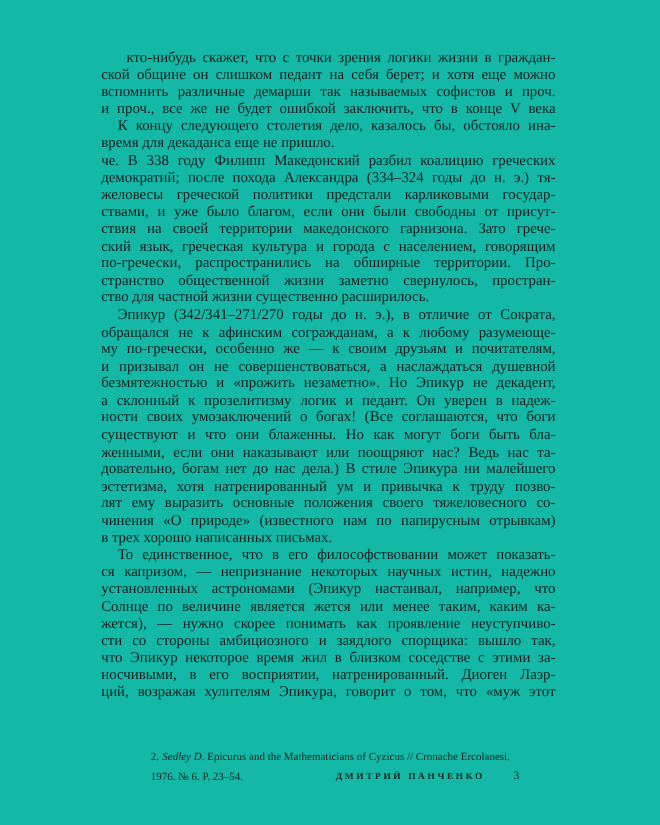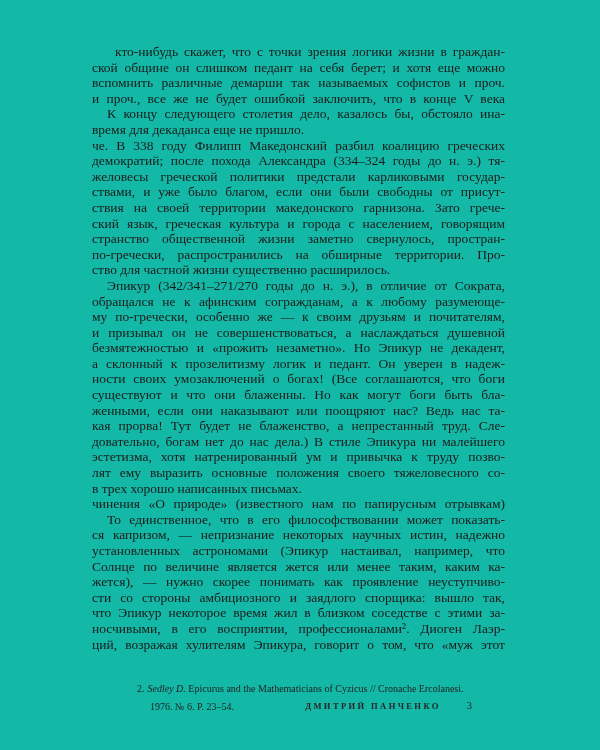--- a/index.html
+++ b/index.html
@@ -32,21 +32,21 @@
     position: absolute;
     left: 137px;
     top: 680px;
     width: 390px;
     font-size: 10px;
     line-height: 17.5px;
     color: #1f1f1f;
     white-space: nowrap;
   }
   .fn-num { margin-right: 3px; }
-  .fn-line2 { margin-left: 13px; }
+  .fn-line2 { }
   .footer {
     position: absolute;
     left: 92px;
     top: 700px;
     width: 413px;
     display: flex;
     justify-content: flex-end;
     align-items: baseline;
     gap: 26px;
     color: #242424;
@@ -72,46 +72,45 @@
       <div class="line">вспомнить различные демарши так называемых софистов и проч.</div>
       <div class="line">и проч., все же не будет ошибкой заключить, что в конце V века</div>
       <div class="line indent">К концу следующего столетия дело, казалось бы, обстояло ина-</div>
       <div class="line rag">время для декаданса еще не пришло.</div>
       <div class="line">че. В 338 году Филипп Македонский разбил коалицию греческих</div>
       <div class="line">демократий; после похода Александра (334–324 годы до н. э.) тя-</div>
       <div class="line">желовесы греческой политики предстали карликовыми государ-</div>
       <div class="line">ствами, и уже было благом, если они были свободны от присут-</div>
       <div class="line">ствия на своей территории македонского гарнизона. Зато грече-</div>
       <div class="line">ский язык, греческая культура и города с населением, говорящим</div>
+      <div class="line">по-гречески, распространились на обширные территории. Про-</div>
       <div class="line">странство общественной жизни заметно свернулось, простран-</div>
-      <div class="line">по-гречески, распространились на обширные территории. Про-</div>
       <div class="line rag">ство для частной жизни существенно расширилось.</div>
       <div class="line indent">Эпикур (342/341–271/270 годы до н. э.), в отличие от Сократа,</div>
       <div class="line">обращался не к афинским согражданам, а к любому разумеюще-</div>
       <div class="line">му по-гречески, особенно же — к своим друзьям и почитателям,</div>
       <div class="line">и призывал он не совершенствоваться, а наслаждаться душевной</div>
       <div class="line">безмятежностью и «прожить незаметно». Но Эпикур не декадент,</div>
       <div class="line">а склонный к прозелитизму логик и педант. Он уверен в надеж-</div>
       <div class="line">ности своих умозаключений о богах! (Все соглашаются, что боги</div>
       <div class="line">существуют и что они блаженны. Но как могут боги быть бла-</div>
       <div class="line">женными, если они наказывают или поощряют нас? Ведь нас та-</div>
-      <div class="line">кая прорва! Тут будет не блаженство, а непрестанный труд. Сле-</div>
       <div class="line">довательно, богам нет до нас дела.) В стиле Эпикура ни малейшего</div>
       <div class="line">эстетизма, хотя натренированный ум и привычка к труду позво-</div>
       <div class="line">лят ему выразить основные положения своего тяжеловесного со-</div>
+      <div class="line">чинения «О природе» (известного нам по папирусным отрывкам)</div>
       <div class="line rag">в трех хорошо написанных письмах.</div>
-      <div class="line">чинения «О природе» (известного нам по папирусным отрывкам)</div>
       <div class="line indent">То единственное, что в его философствовании может показать-</div>
       <div class="line">ся капризом, — непризнание некоторых научных истин, надежно</div>
       <div class="line">установленных астрономами (Эпикур настаивал, например, что</div>
       <div class="line">Солнце по величине является жется или менее таким, каким ка-</div>
       <div class="line">жется), — нужно скорее понимать как проявление неуступчиво-</div>
       <div class="line">сти со стороны амбициозного и заядлого спорщика: вышло так,</div>
       <div class="line">что Эпикур некоторое время жил в близком соседстве с этими за-</div>
-      <div class="line">носчивыми, в его восприятии, профессионалами². Диоген Лаэр-</div>
+      <div class="line">носчивыми, в его восприятии, натренированный. Диоген Лаэр-</div>
       <div class="line">ций, возражая хулителям Эпикура, говорит о том, что «муж этот</div>
     </div>
 
   <div class="footnote">
     <div class="fn-line1"><span class="fn-num">2.</span><i>Sedley D.</i> <span>Epicurus and the Mathematicians of Cyzicus // Cronache Ercolanesi.</span></div>
     <div class="fn-line2">1976. № 6. P. 23–54.</div>
   </div>
 
   <div class="footer">
     <span class="runner">ДМИТРИЙ ПАНЧЕНКО</span>

